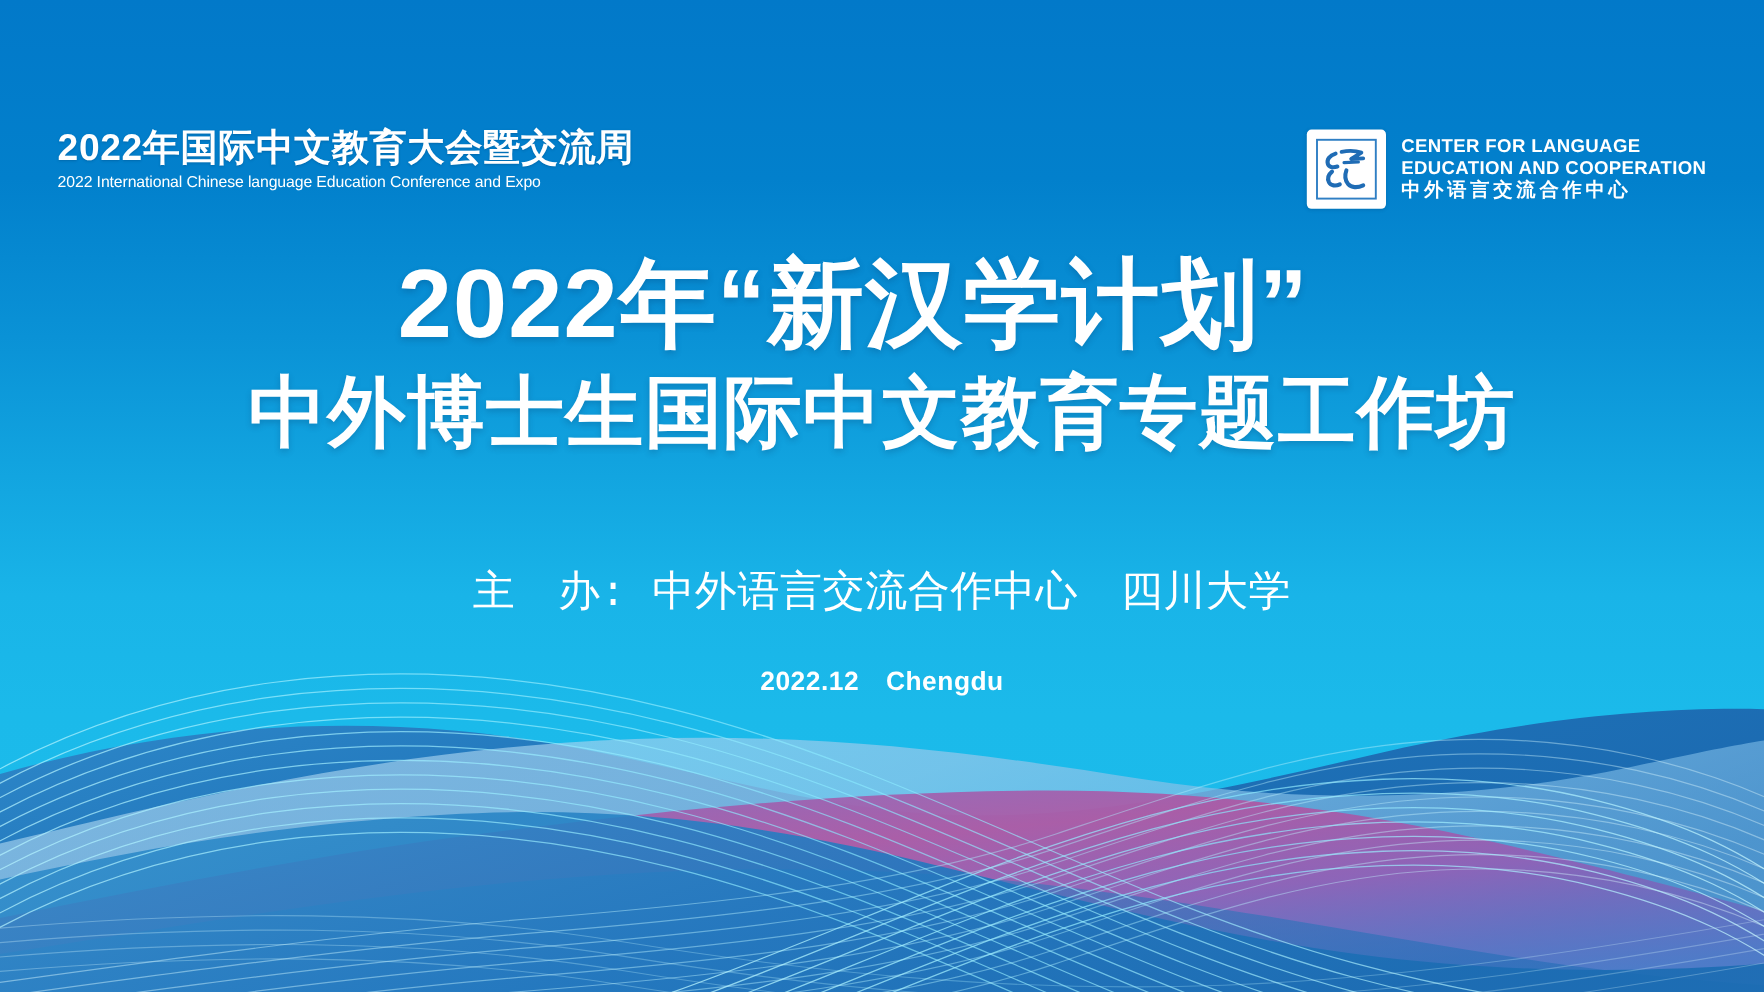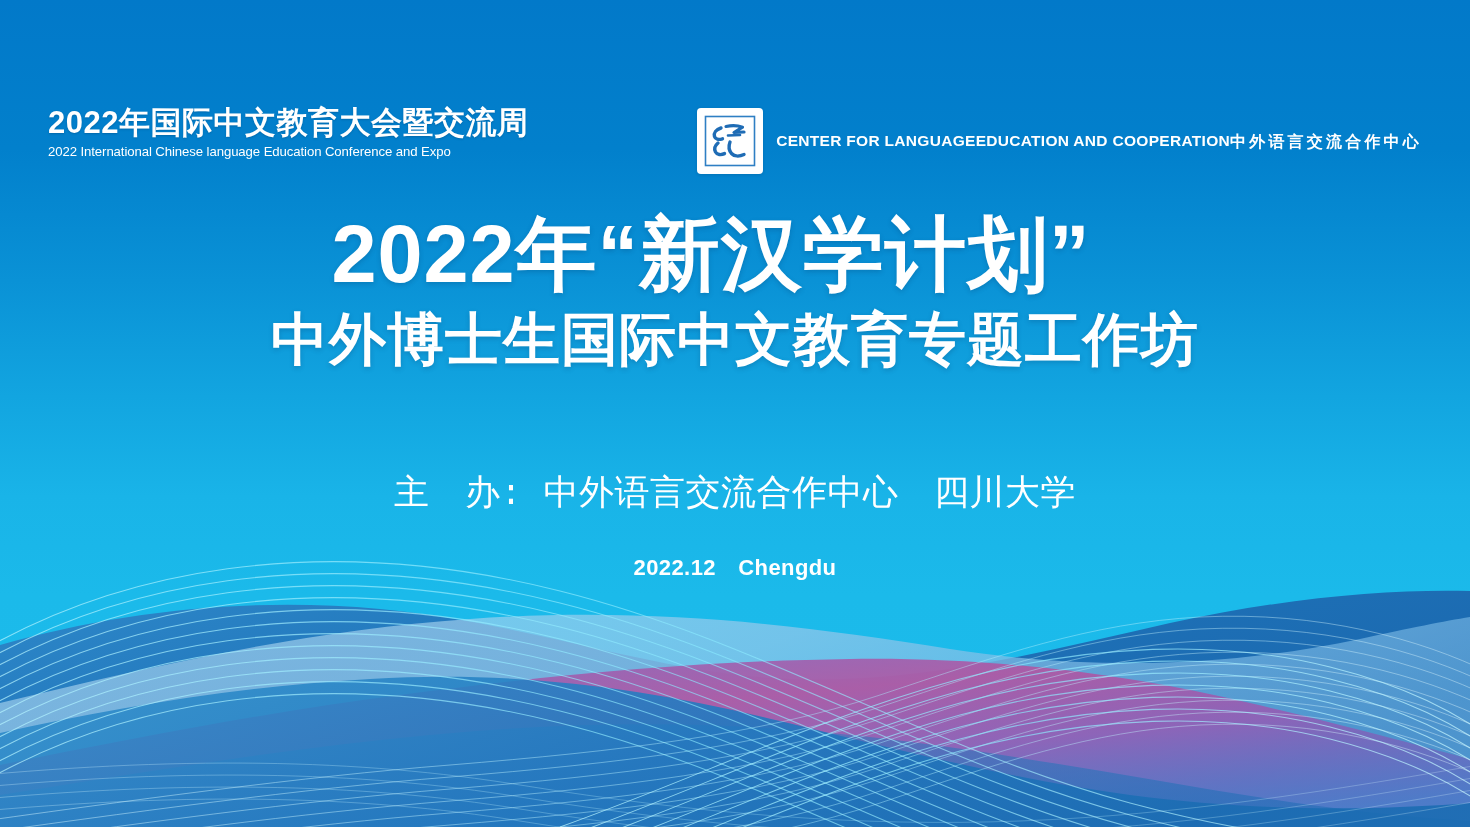--- a/index.html
+++ b/index.html
@@ -36,40 +36,40 @@
     margin-top:5px;white-space:nowrap;
   }
 
   .hdr-right{position:absolute;right:48px;top:64px;display:flex;align-items:center;gap:13px;}
   .logo-mark{
     width:66px;height:66px;background:#ffffff;border-radius:4px;
     display:flex;align-items:center;justify-content:center;flex:none;
     box-shadow:0 1px 3px rgba(0,40,80,.18);
   }
   .logo-mark svg{display:block;}
-  .logo-text{display:flex;flex-direction:row;justify-content:space-between;line-height:1.12;}
+  .logo-text{display:flex;flex-direction:column;justify-content:space-between;line-height:1.12;}
   .logo-l1,.logo-l2{
     color:#ffffff;font-weight:bold;font-size:15.5px;letter-spacing:0.3px;white-space:nowrap;
   }
   .logo-l3{
     color:#ffffff;font-weight:bold;font-size:16px;letter-spacing:3.2px;
     white-space:nowrap;margin-top:1px;
   }
 
   
   .main{position:absolute;left:0;top:0;width:1470px;text-align:center;}
   .title1{
     position:absolute;top:214px;left:0;width:1422px;
     color:#ffffff;font-weight:bold;font-size:81px;line-height:1;
     letter-spacing:1px;white-space:nowrap;
     text-shadow:0 2px 5px rgba(0,45,90,.22);
   }
   .title2{
     position:absolute;top:311px;left:0;width:1470px;
-    color:#ffffff;font-weight:bold;font-size:57px;line-height:1;
+    color:#ffffff;font-weight:bold;font-size:65px;line-height:1;
     letter-spacing:1px;white-space:nowrap;
     text-shadow:0 2px 5px rgba(0,45,90,.22);
   }
   .organizer{
     position:absolute;top:478px;left:0;width:1470px;
     color:#ffffff;font-size:35px;font-weight:400;line-height:1;
     letter-spacing:0.5px;white-space:nowrap;font-family:Liberation Mono, monospace;
   }
   .datecity{
     position:absolute;top:557px;left:0;width:1470px;

